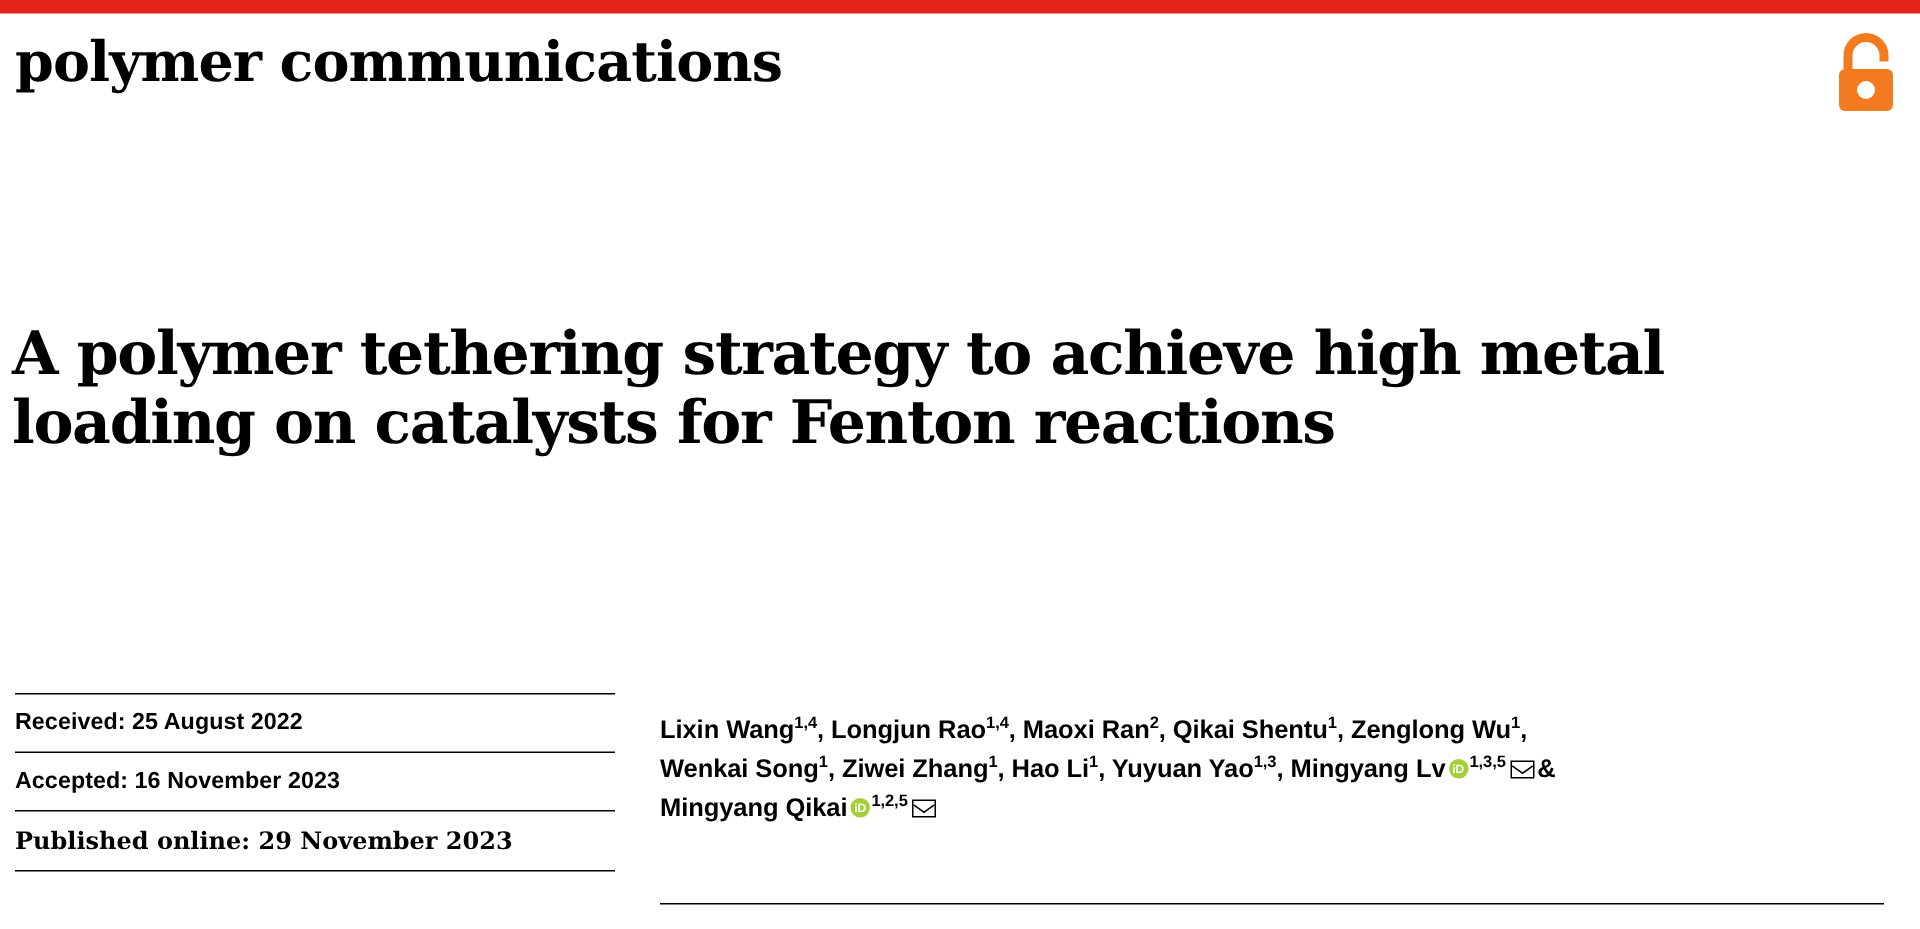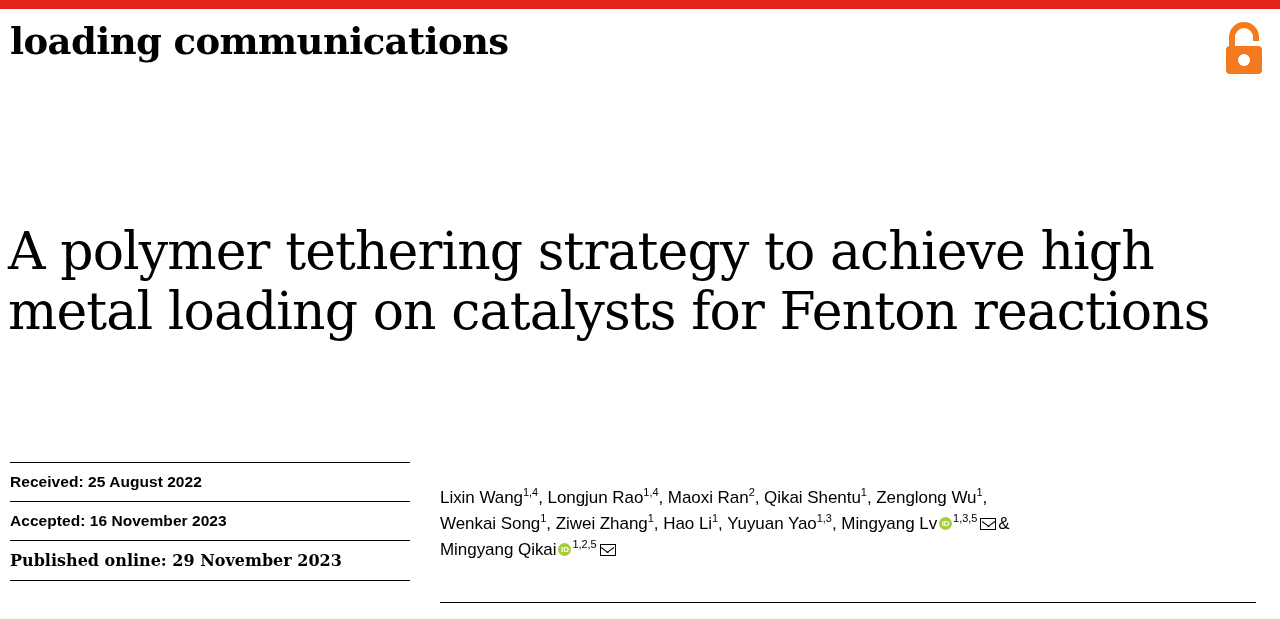--- a/index.html
+++ b/index.html
@@ -71,22 +71,22 @@
     text-decoration: none;
     letter-spacing: -0.1px;
     white-space: nowrap;
   }
   .title {
     position: absolute;
     top: 186px;
     left: 8px;
     width: 1264px;
     font-family: "DejaVu Serif", "Liberation Serif", serif;
-    font-weight: 400;
-    font-size: 52px;
+    font-weight: 700;
+    font-size: 40px;
     line-height: 1.16;
     letter-spacing: -0.9px;
     color: #000;
   }
   .meta-left {
     position: absolute;
     top: 462px;
     left: 10px;
     width: 400px;
   }
@@ -105,24 +105,23 @@
   }
   .meta-row.last {
     border-bottom: 1.5px solid #000;
   }
   .authors {
     position: absolute;
     top: 474px;
     left: 440px;
     width: 800px;
     font-size: 17px;
-    font-weight: 400;
+    font-weight: 700;
     line-height: 1.52;
     letter-spacing: -0.05px;
-    margin-top: 11px;
   }
   .authors sup {
     font-size: 11px;
     vertical-align: super;
     line-height: 0;
   }
   .orcid {
     display: inline-block;
     width: 13px;
     height: 13px;
@@ -176,21 +175,21 @@
     border-top: 1.5px solid #000;
   }
 </style>
 </head>
 <body>
 
 <div class="page">
 
   <div class="top-rule"></div>
 
-  <div class="masthead">loading communications</div>
+  <div class="masthead">polymer communications</div>
 
   <svg class="oa-icon" viewBox="0 0 44 56">
     <path d="M10 26 V17 a12 12 0 0 1 24 0 v4" fill="none" stroke="#f47a20" stroke-width="6" stroke-linecap="butt"></path>
     <rect x="4" y="26" width="36" height="28" rx="4" fill="#f47a20"></rect>
     <circle cx="22" cy="40" r="6" fill="#ffffff"></circle>
   </svg>
 
 
   <h1 class="title">A polymer tethering strategy to achieve high metal loading on catalysts for Fenton reactions</h1>
 

